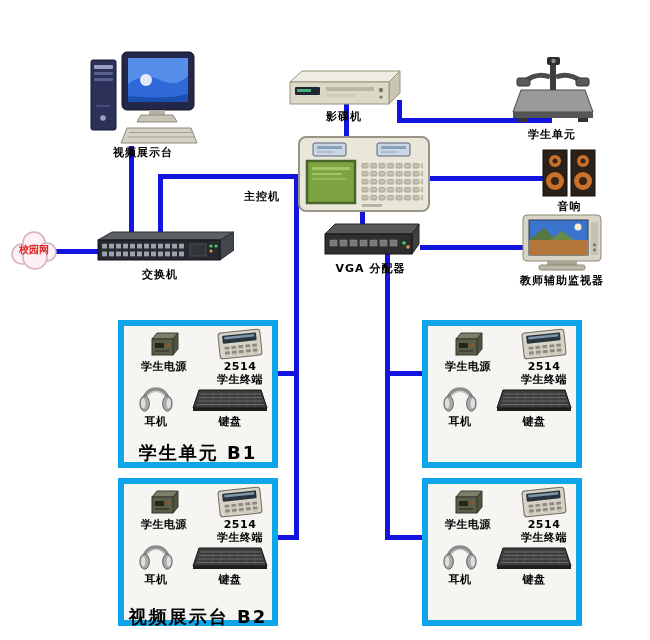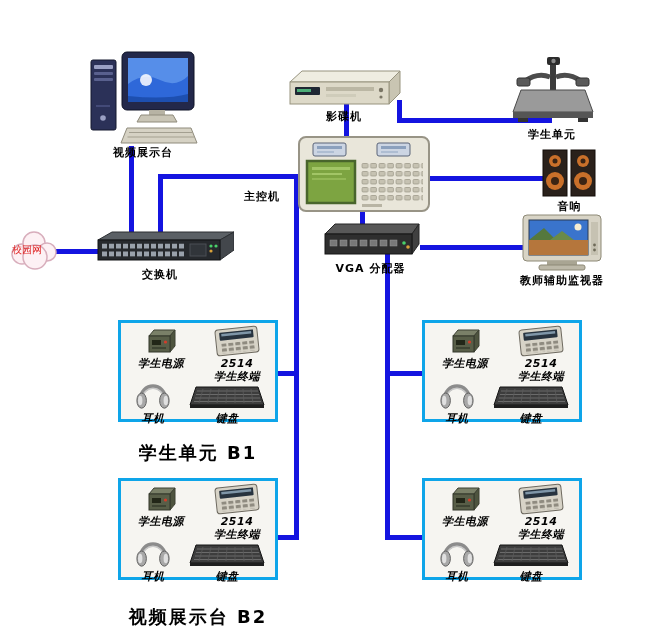--- a/index.html
+++ b/index.html
@@ -8,24 +8,24 @@
     --background:#ffffff;
     --label_text:#000000;
   }
   *{box-sizing:border-box;}
   body{margin:0;font-family:"DejaVu Sans","Liberation Sans",sans-serif;background:#fff;}
   #canvas{position:relative;width:650px;height:640px;background:var(--background);overflow:hidden;}
   .abs{position:absolute;}
   .lbl{position:absolute;font-size:11px;font-weight:bold;color:var(--label_text);
        text-align:center;line-height:1.25;letter-spacing:1px;}
   .unit-title{font-size:18px;letter-spacing:2px;}
-  .unit-box{position:absolute;width:160px;height:102px;background:#f6f5f1;border:3px solid #0ea5e9;font-style:italic;}
+  .unit-box{position:absolute;width:160px;height:148px;background:#f6f5f1;border:6px solid #0ea5e9;}
   .ulbl{position:absolute;font-size:11px;font-weight:bold;color:var(--label_text);
         text-align:center;letter-spacing:.5px;line-height:1.15;}
-  .cloud-text{position:absolute;font-size:10px;font-weight:normal;color:var(--cloud_text);text-align:left;}
+  .cloud-text{position:absolute;font-size:10px;font-weight:bold;color:var(--cloud_text);text-align:center;}
   svg{display:block;}
 </style>
 </head>
 <body>
 
 <div id="canvas">
 
   <svg class="abs" style="left:0;top:0" width="650" height="640" shape-rendering="crispEdges">
     <g stroke="var(--cable)" stroke-width="5">
       <line x1="131" y1="146" x2="131" y2="240"></line>

